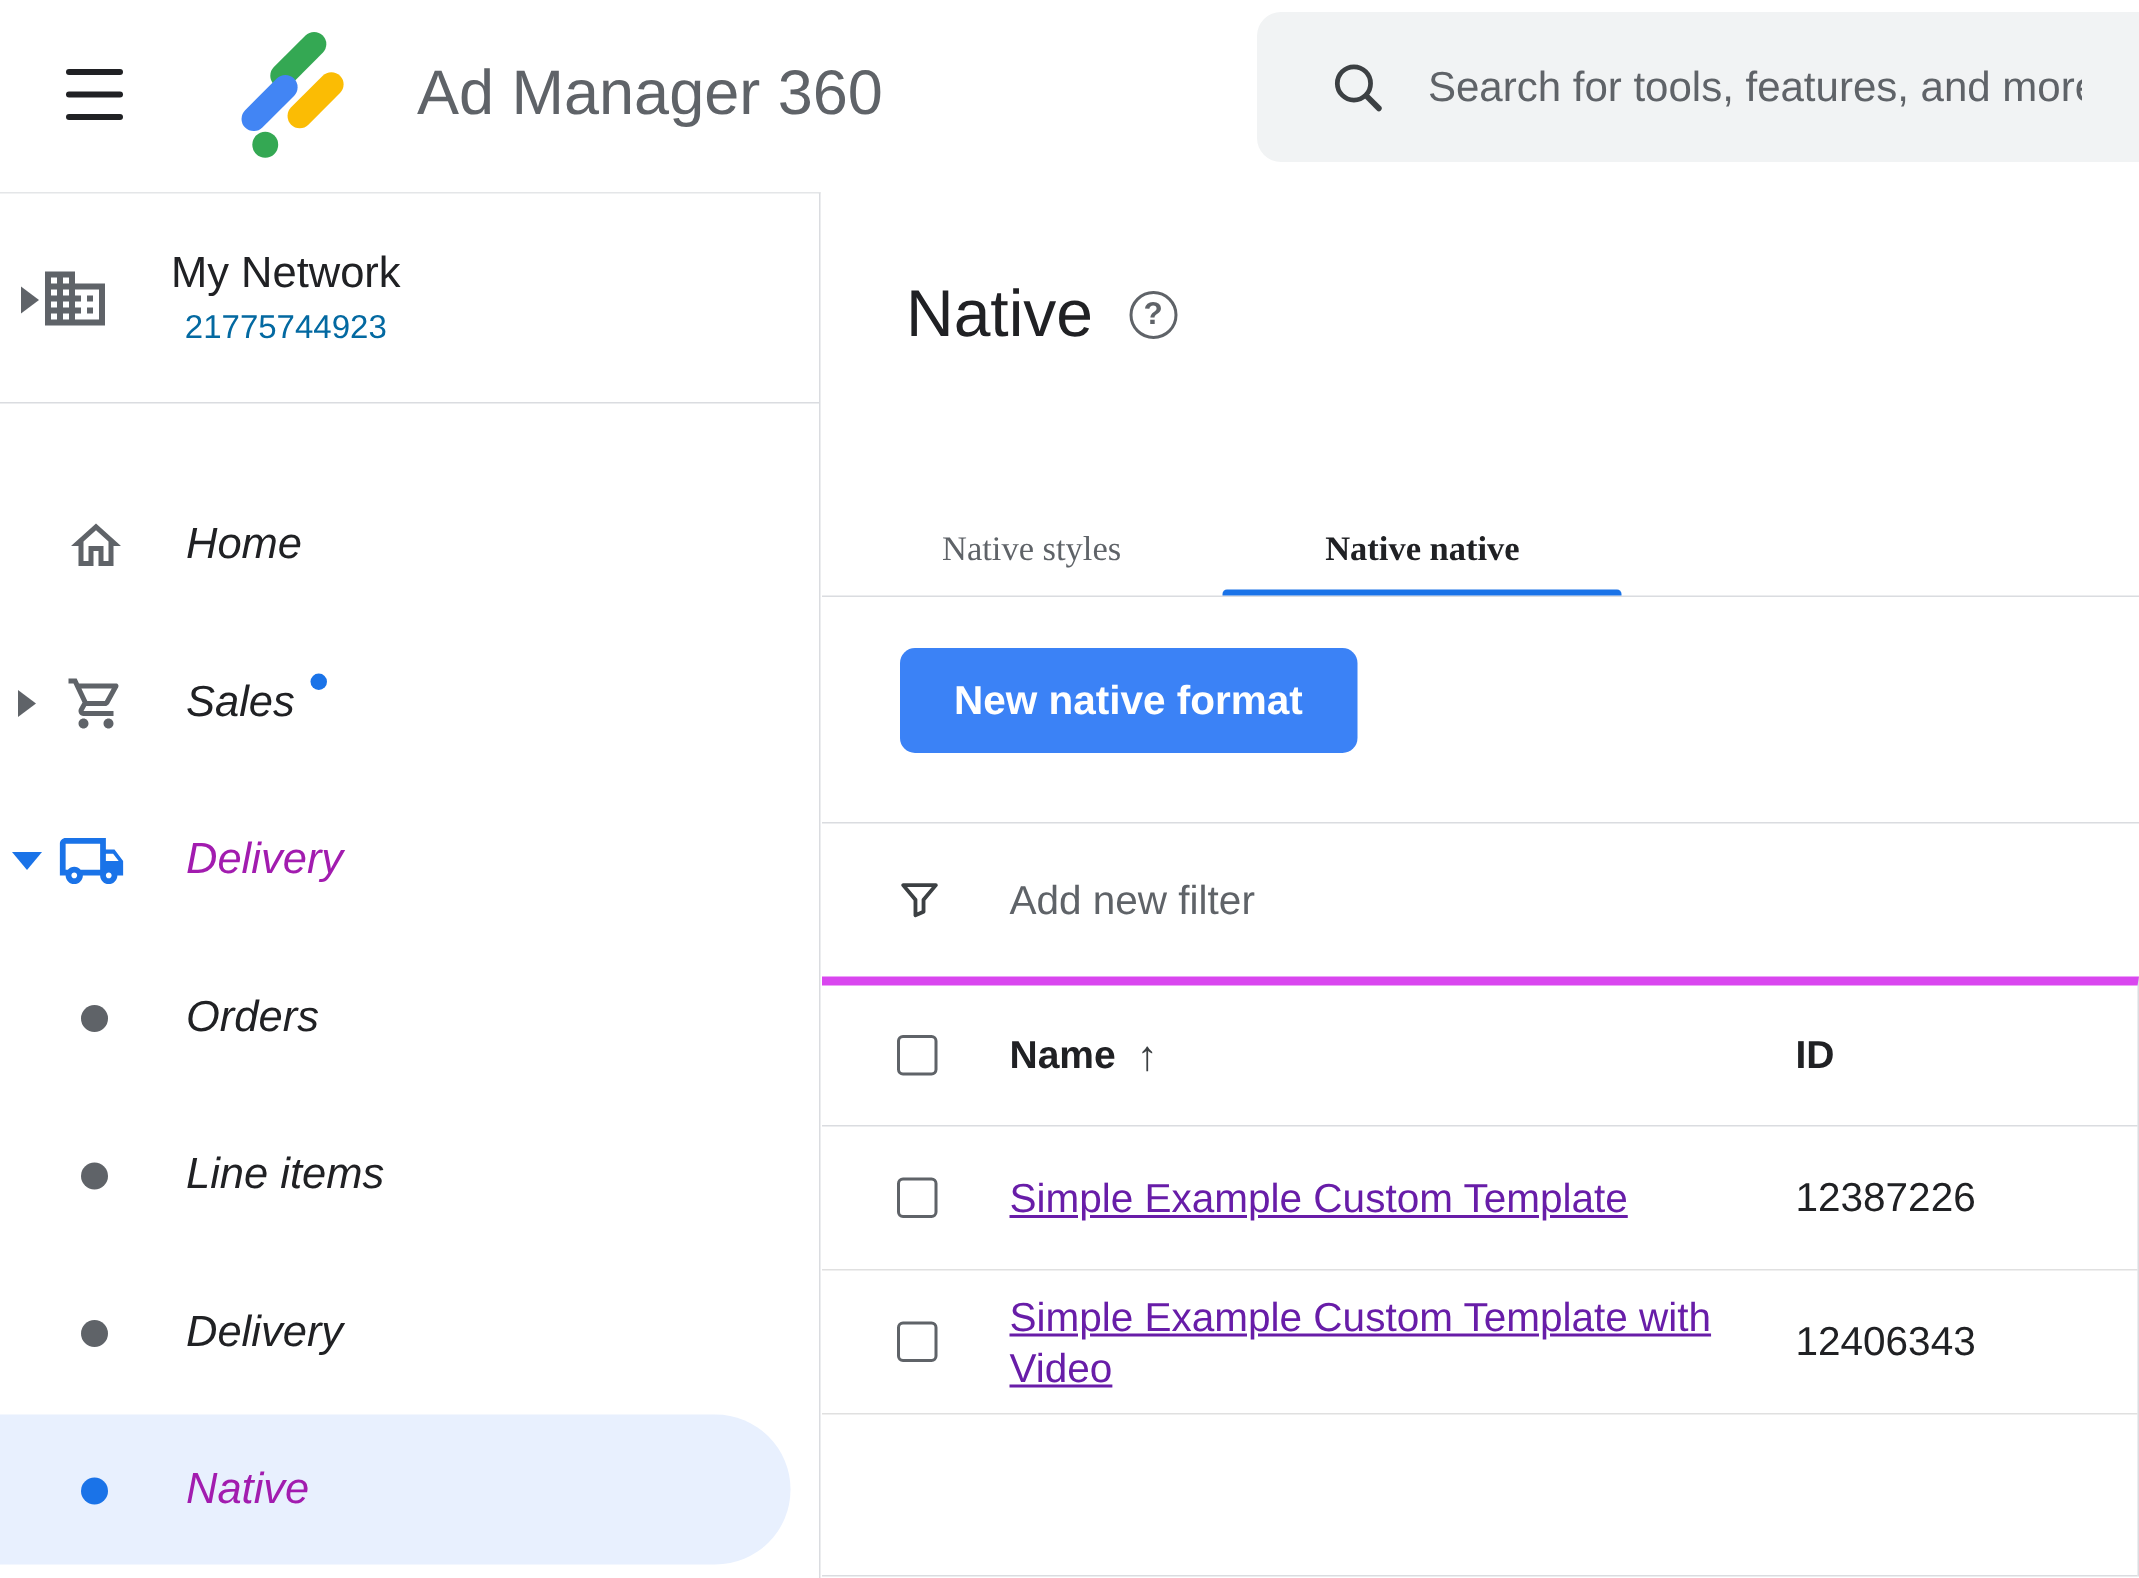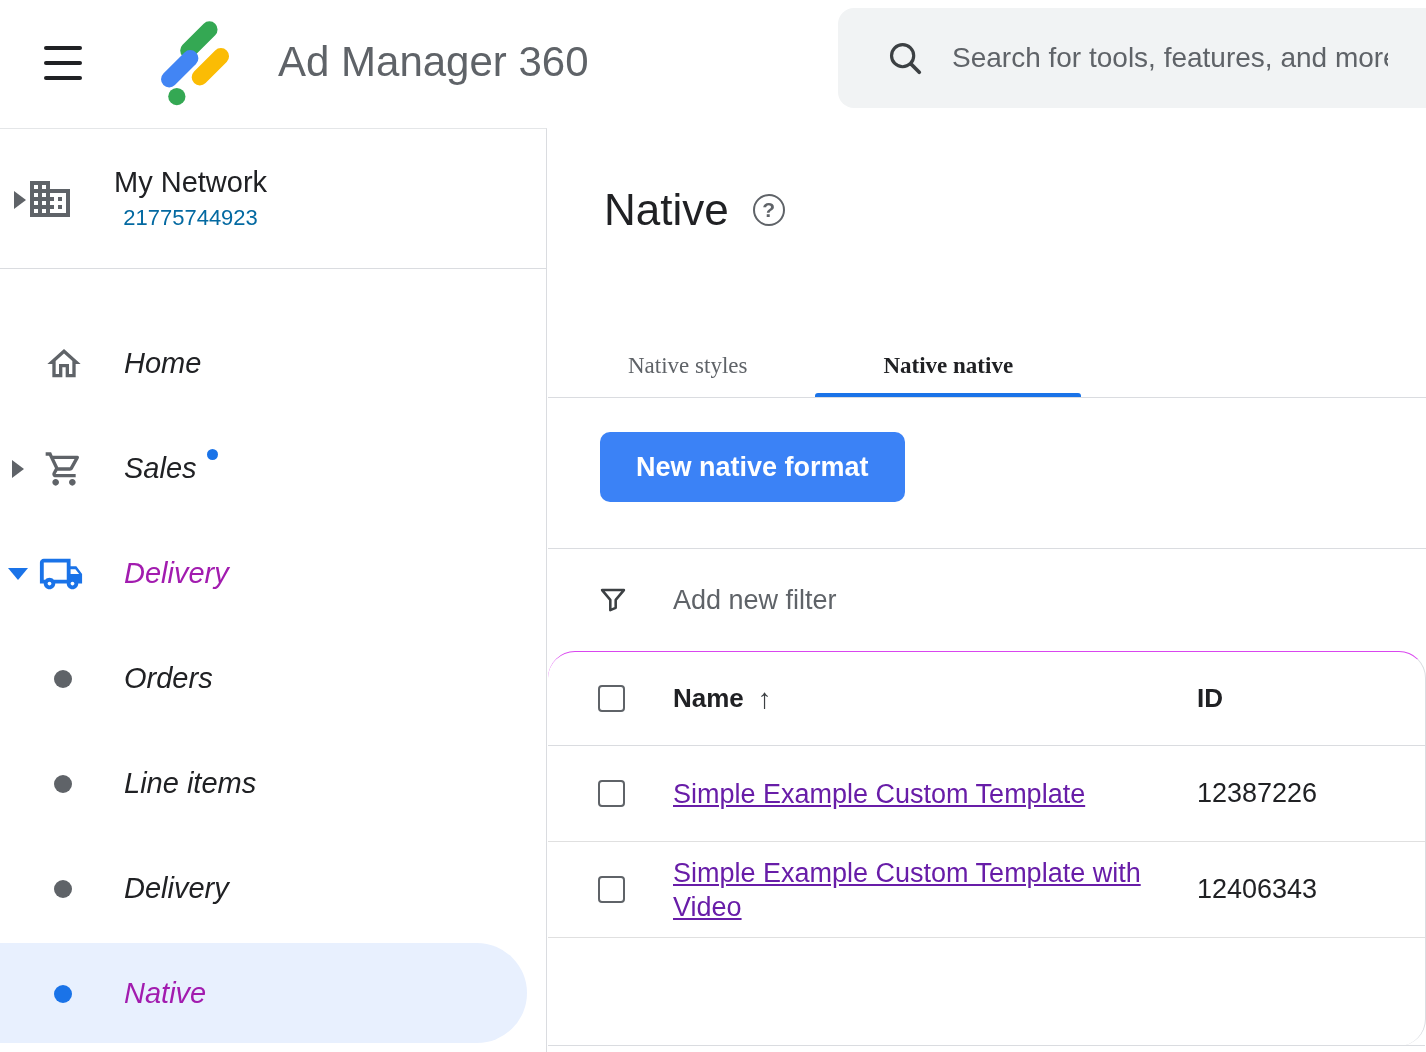--- a/index.html
+++ b/index.html
@@ -73,21 +73,21 @@
 
   .new-btn { display:block; margin:34px 0 0 52px; height:70px; padding:0 36px;
     background:#3b82f6; color:#fff; border:none; border-radius:10px;
     font-size:27px; font-weight:bold; font-family:"Liberation Sans", sans-serif; cursor:pointer; }
 
   .filter-row { margin-top:46px; border-top:1px solid #dadce0; height:103px;
     display:flex; align-items:center; padding-left:48px; cursor:pointer; }
   .funnel svg { width:34px; height:34px; display:block; }
   .filter-label { margin-left:43px; font-size:27px; color:#5f6368; }
 
-  .table { border-top:1px solid #d946ef; border-right:1px solid #dadce0;border-radius:27px; }
+  .table { border-top:6px solid #d946ef; border-right:1px solid #dadce0; }
   .trow { display:flex; align-items:center; border-bottom:1px solid #e0e0e0; }
   .trow.thead { height:94px; border-bottom-color:#dadce0; }
   .trow.r { height:96px; }
   .empty-row { height:108px; border-bottom:1px solid #dadce0; }
   .cell-check { width:125px; padding-left:50px; flex:0 0 auto; }
   .checkbox { display:block; width:27px; height:27px; border:2px solid #5f6368; border-radius:4px;
     background:transparent; cursor:pointer; }
   .cell-name { width:512px; padding-right:42px; flex:0 0 auto; display:flex; align-items:center; }
   .cell-id { font-size:27px; color:#202124;margin-left:12px; }
   .th { font-size:26px; font-weight:bold; color:#202124; cursor:pointer; }

